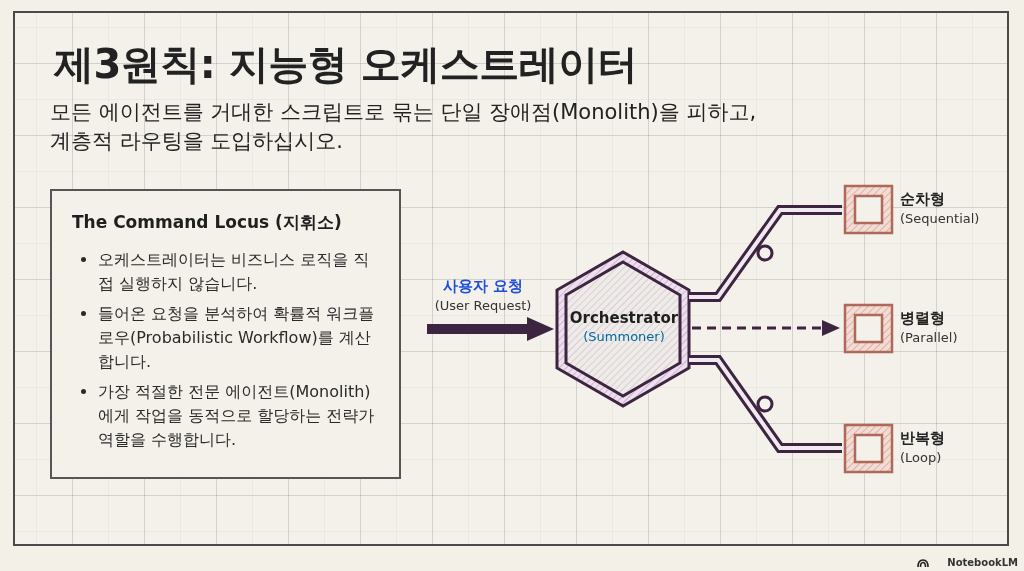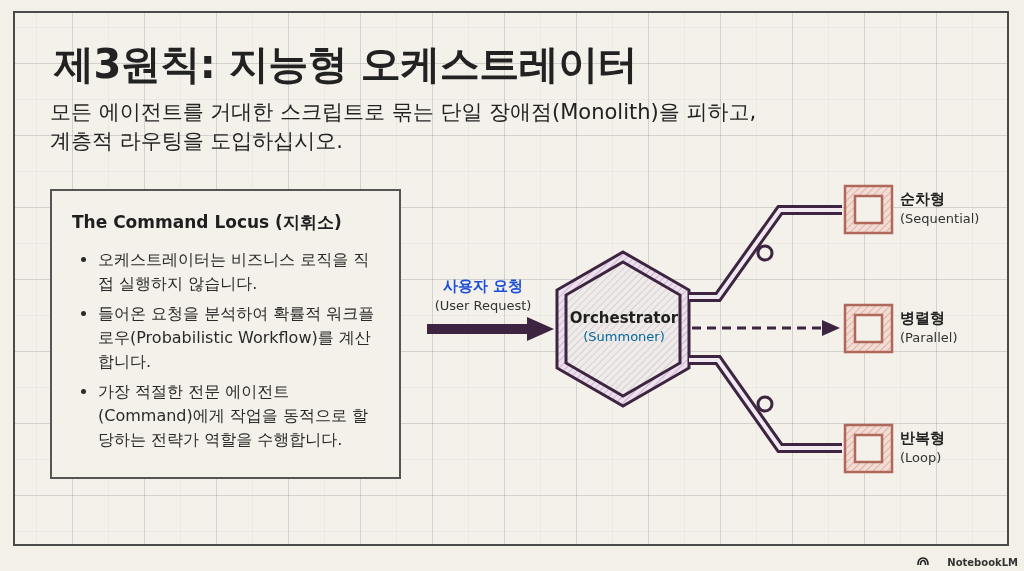--- a/index.html
+++ b/index.html
@@ -43,40 +43,40 @@
   .lbl .ko { font-size:15px; font-weight:bold; color:#1d4ed8; display:block; }
   .lbl .en { font-size:13px; color:#333; display:block; margin-top:2px; }
   .hexlbl { position:absolute; left:559px; top:309px; width:130px; text-align:center; }
   .hexlbl .main { font-size:15px; font-weight:bold; color:#1f1f1f; display:block; }
   .hexlbl .sub { font-size:13px; color:#0369a1; display:block; margin-top:2px; }
   .tlbl { position:absolute; left:900px; }
   .tlbl .ko { font-size:15px; font-weight:bold; color:#222; display:block; }
   .tlbl .en { font-size:13px; color:#333; display:block; margin-top:2px; }
   .wm {
     position:absolute; right:6px; bottom:3px; font-size:10px; color:#333;
-    display:flex; align-items:flex-start; gap:18px; font-weight:bold;
+    display:flex; align-items:flex-end; gap:18px; font-weight:bold;
   }
 </style>
 </head>
 <body>
 
 <div class="frame"></div>
 
 <h1 class="title">제3원칙: 지능형 오케스트레이터</h1>
 <p class="subtitle">
   <span>모든 에이전트를 거대한 스크립트로 묶는 단일 장애점(Monolith)을 피하고,</span><br>
   <span>계층적 라우팅을 도입하십시오.</span>
 </p>
 
 <div class="locus">
   <h2>The Command Locus (지휘소)</h2>
   <ul>
     <li>오케스트레이터는 비즈니스 로직을 직접 실행하지 않습니다.</li>
     <li>들어온 요청을 분석하여 확률적 워크플로우(Probabilistic Workflow)를 계산합니다.</li>
-    <li>가장 적절한 전문 에이전트(Command)에게 작업을 동적으로 할당하는 전략가 역할을 수행합니다.</li>
+    <li>가장 적절한 전문 에이전트(Monolith)에게 작업을 동적으로 할당하는 전략가 역할을 수행합니다.</li>
   </ul>
 </div>
 
 <svg class="diagram" viewBox="0 0 1024 571" xmlns="http://www.w3.org/2000/svg">
   <defs>
     <pattern id="hatchPurple" width="5" height="5" patternUnits="userSpaceOnUse" patternTransform="rotate(45)">
       <rect width="5" height="5" fill="#efebe8"></rect>
       <line x1="0" y1="0" x2="0" y2="5" stroke="#cfc4cc" stroke-width="1.4"></line>
     </pattern>
     <pattern id="hatchPurpleRing" width="5" height="5" patternUnits="userSpaceOnUse" patternTransform="rotate(45)">

